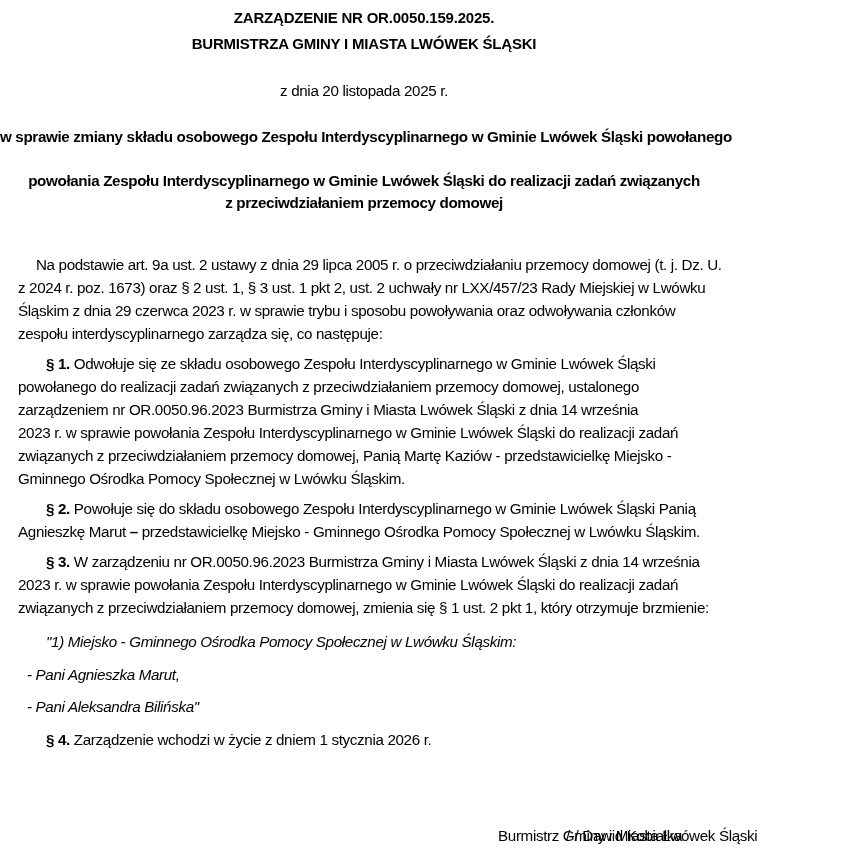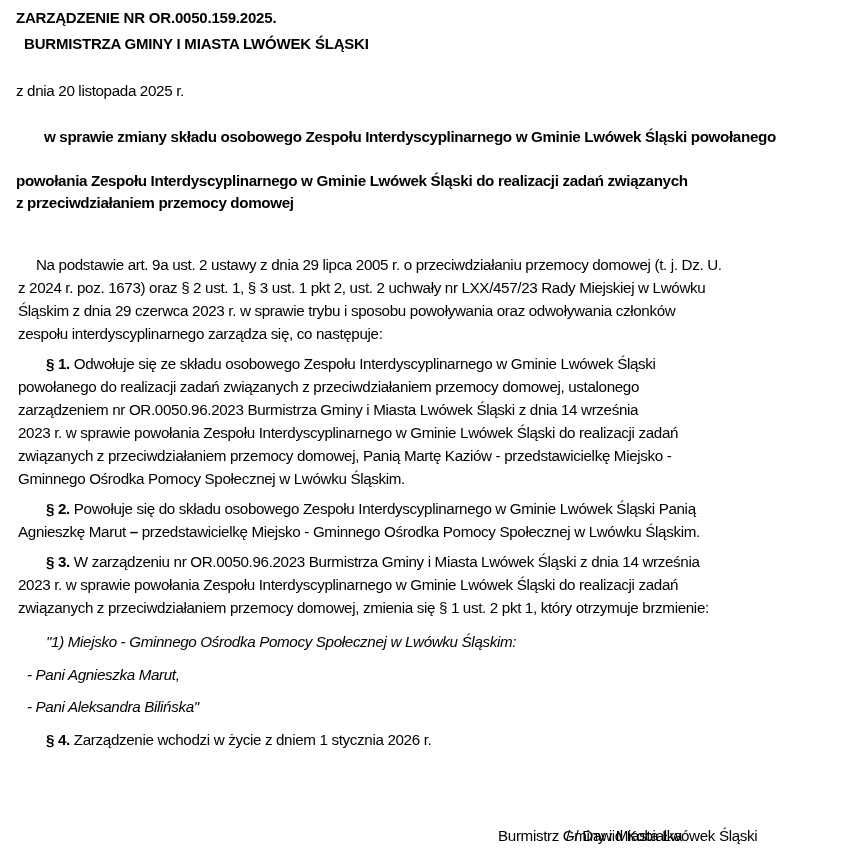--- a/index.html
+++ b/index.html
@@ -21,23 +21,23 @@
       left: 0;
       top: 0;
       width: 844px;
       height: 855px;
     }
     .abs {
       position: absolute;
       white-space: nowrap;
     }
     .center {
-      left: 16px;
+      left: 0;
       width: 728px;
-      text-align: left;
+      text-align: center;
     }
     .bold { font-weight: bold; }
     .italic { font-style: italic; }
     .title-line {
       font-weight: bold;
       font-size: 15px;
       letter-spacing: -0.2px;
     }
     .subject-line {
       font-weight: bold;
@@ -49,24 +49,24 @@
       letter-spacing: -0.35px;
     }
     .para-num { font-weight: bold; }
   </style>
 </head>
 <body>
 
 <div class="doc">
 
   <div class="abs center title-line" style="top:9px;">ZARZĄDZENIE NR OR.0050.159.2025.</div>
-  <div class="abs center title-line" style="top:35px;padding-left:8px;">BURMISTRZA GMINY I MIASTA LWÓWEK ŚLĄSKI</div>
+  <div class="abs center title-line" style="top:35px;">BURMISTRZA GMINY I MIASTA LWÓWEK ŚLĄSKI</div>
   <div class="abs center line" style="top:82px;">z dnia 20 listopada 2025 r.</div>
 
-  <div class="abs center subject-line" style="top:128px;padding-left:28px;">w sprawie zmiany składu osobowego Zespołu Interdyscyplinarnego w Gminie Lwówek Śląski powołanego</div>
+  <div class="abs center subject-line" style="top:128px;">w sprawie zmiany składu osobowego Zespołu Interdyscyplinarnego w Gminie Lwówek Śląski powołanego</div>
   <div class="abs center subject-line" style="top:172px;">powołania Zespołu Interdyscyplinarnego w Gminie Lwówek Śląski do realizacji zadań związanych</div>
   <div class="abs center subject-line" style="top:194px;">z przeciwdziałaniem przemocy domowej</div>
 
   <div class="abs line" style="left:36px; top:256px;">Na podstawie art. 9a ust. 2 ustawy z dnia 29 lipca 2005 r. o przeciwdziałaniu przemocy domowej (t. j. Dz. U.</div>
   <div class="abs line" style="left:18px; top:279px;">z 2024 r. poz. 1673) oraz § 2 ust. 1, § 3 ust. 1 pkt 2, ust. 2 uchwały nr LXX/457/23 Rady Miejskiej w Lwówku</div>
   <div class="abs line" style="left:18px; top:302px;text-align:center;">Śląskim z dnia 29 czerwca 2023 r. w sprawie trybu i sposobu powoływania oraz odwoływania członków</div>
   <div class="abs line" style="left:18px; top:325px;">zespołu interdyscyplinarnego zarządza się, co następuje:</div>
 
   <div class="abs line" style="left:46px; top:355px;">
     <span class="para-num">§ 1.</span><span> Odwołuje się ze składu osobowego Zespołu Interdyscyplinarnego w Gminie Lwówek Śląski</span>

